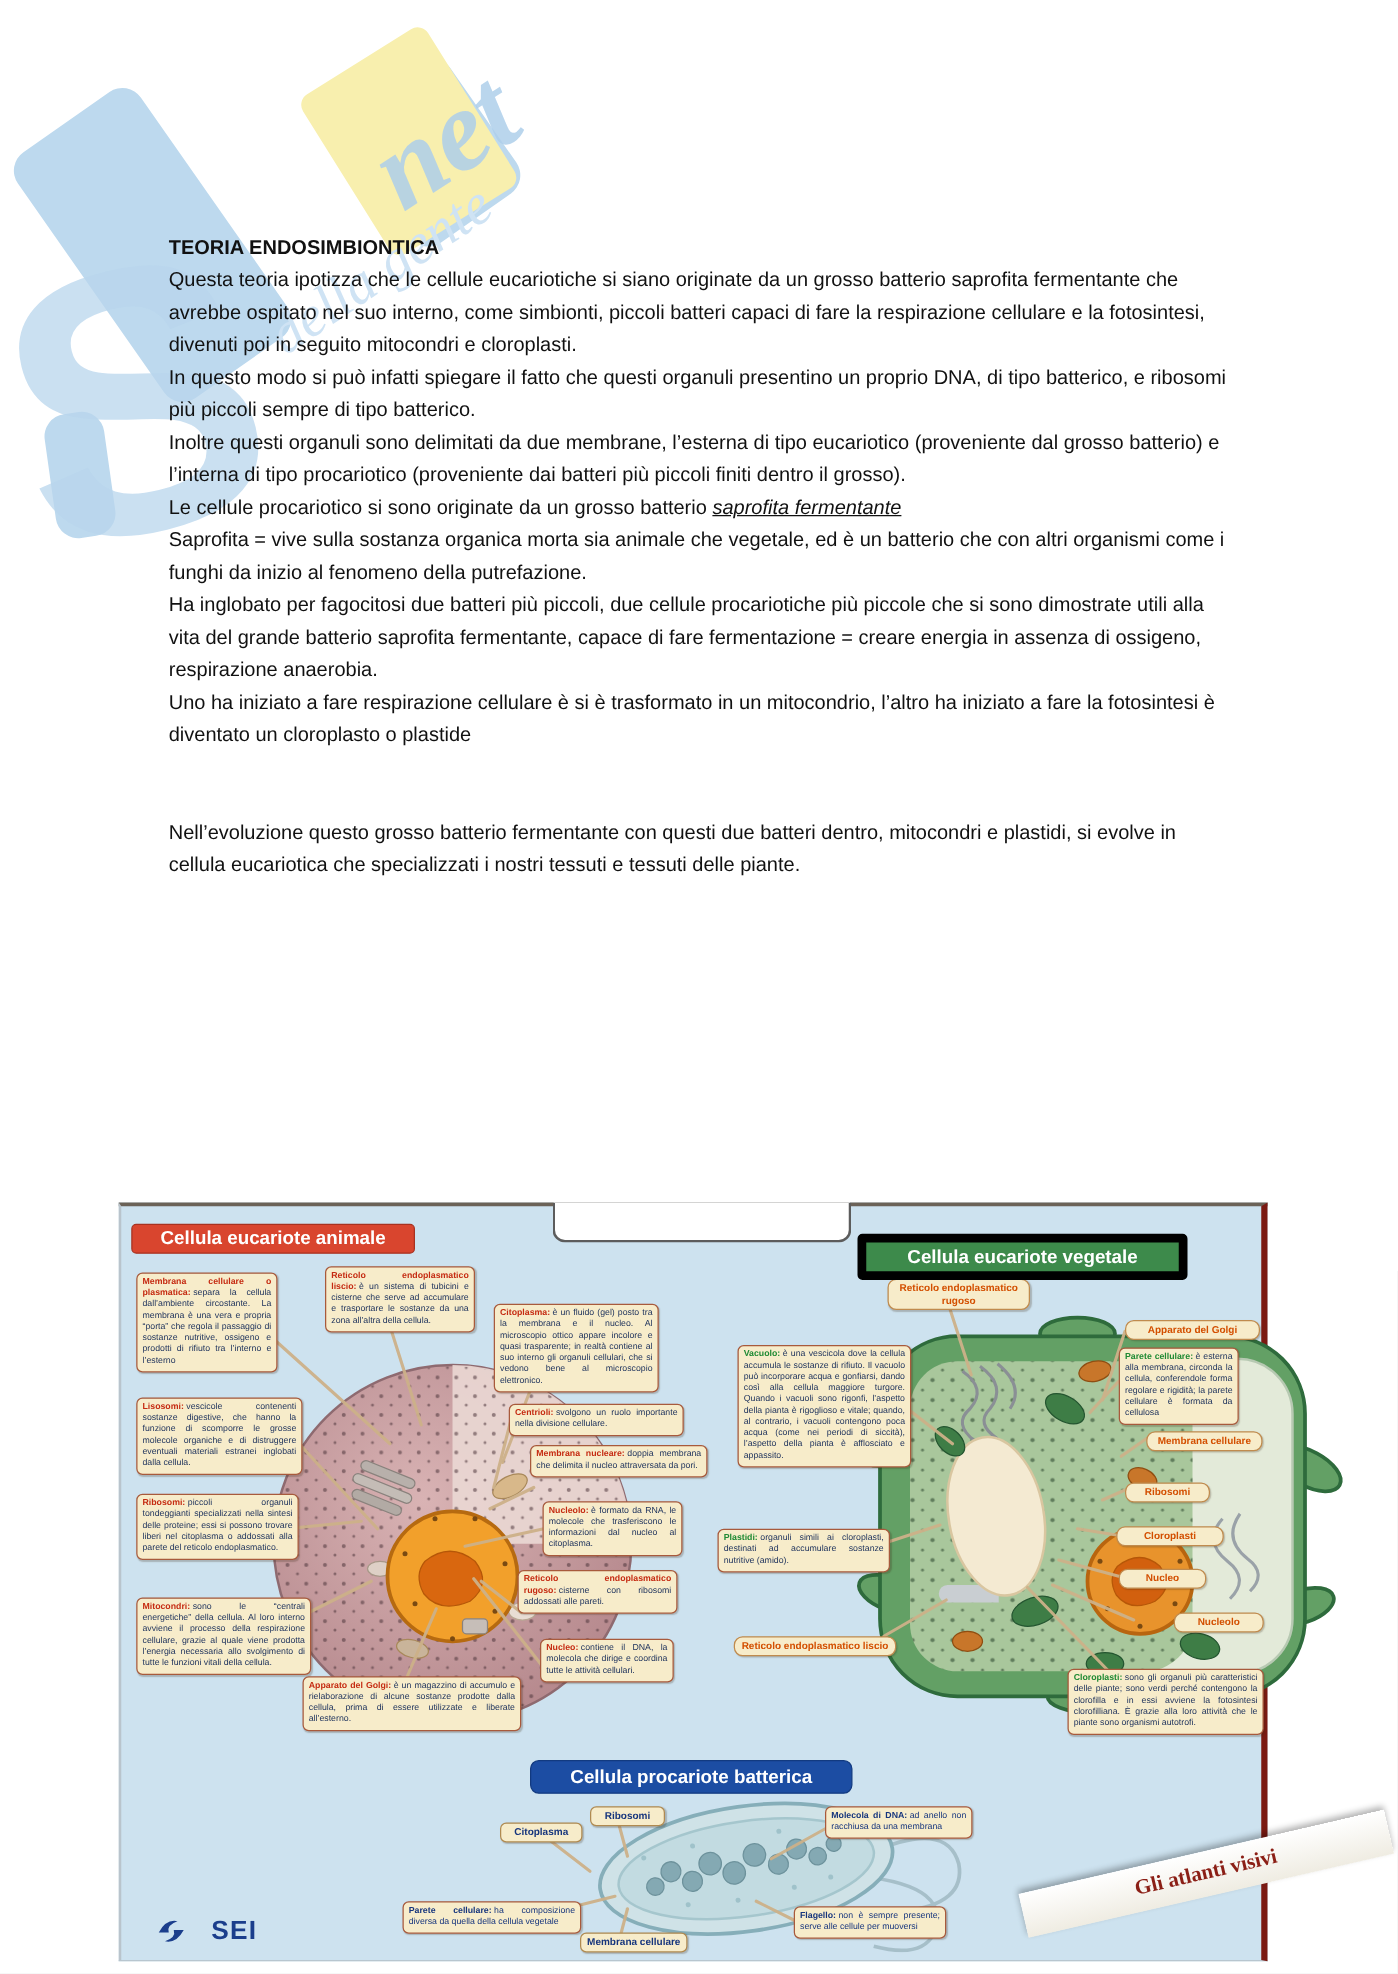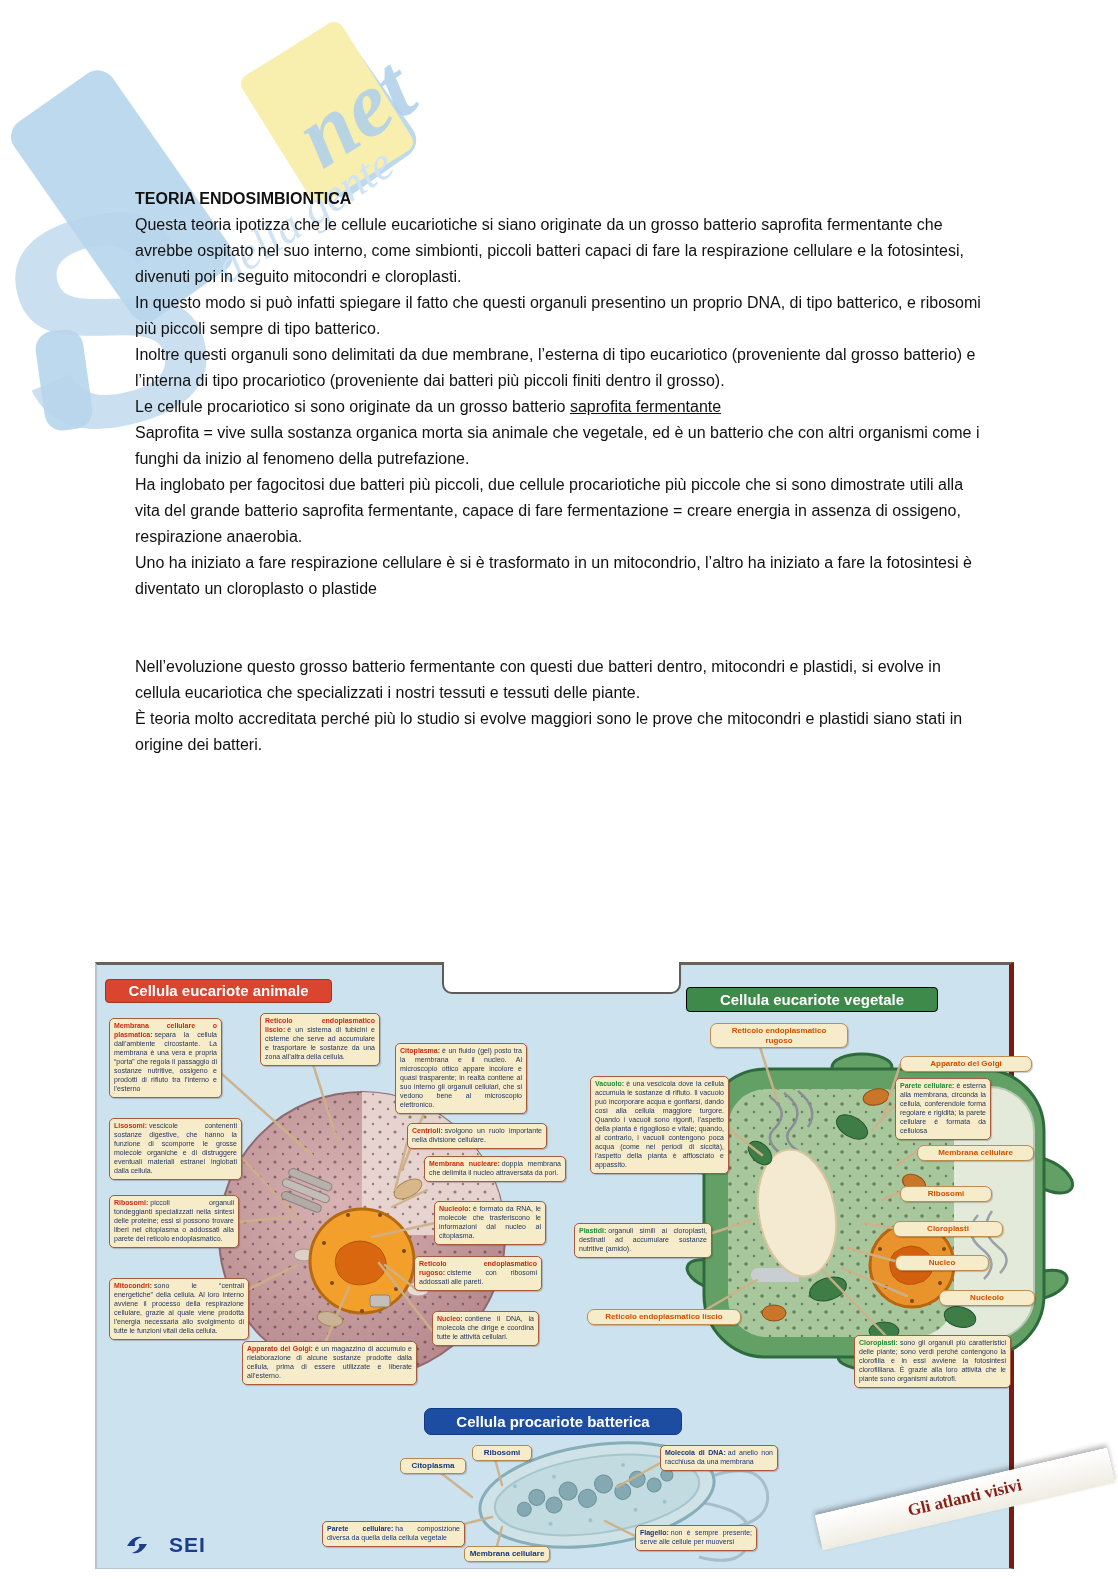--- a/index.html
+++ b/index.html
@@ -13,46 +13,46 @@
   .wm-letter{color:#b9d6ed;font-weight:bold;font-size:300px;line-height:1;opacity:.75;}
   .wm-net{color:#aecfeb;font-weight:bold;font-style:italic;font-size:92px;line-height:1;opacity:.85;font-family:"Liberation Serif",serif;}
   .wm-script{color:#cfe3f4;font-style:italic;font-size:46px;font-family:"Liberation Serif",serif;white-space:nowrap;}
 
   
   #doc{position:absolute;left:135px;top:186px;width:848px;z-index:1;color:#111;
        font-size:16px;line-height:26px;}
   #doc p{margin:0;}
   #doc .title{font-weight:bold;}
   #doc .spacer{height:26px;}
-  .und{text-decoration:underline;}
+  .und{text-decoration:underline;font-style:italic;}
 
   
   #poster{position:absolute;left:95px;top:962px;width:912px;height:603px;
           background:#cde2ef;z-index:1;
           border-top:3px solid #6b6257;border-left:2px solid #b9c4cc;
           border-right:5px solid #7b1a12;border-bottom:1px solid #b8c6cf;}
   .banner{position:absolute;z-index:4;color:#ffffff;font-weight:bold;text-align:center;
           font-size:15px;border-radius:4px;}
   #banner-animal{left:8px;top:14px;width:225px;height:22px;line-height:22px;background:#d9452e;border:1px solid #a83220;}
-  #banner-plant{left:589px;top:22px;width:250px;height:23px;line-height:23px;background:#3d8a4b;border:1px solid #000000;}
+  #banner-plant{left:589px;top:22px;width:250px;height:23px;line-height:23px;background:#3d8a4b;border:7px solid #000000;}
   #banner-bact{left:327px;top:443px;width:256px;height:25px;line-height:25px;background:#1c4da3;border:1px solid #123a80;border-radius:7px;font-size:15px;}
   #notch{position:absolute;left:345px;top:-3px;width:235px;height:30px;background:#ffffff;z-index:5;
          border:2px solid #5c5c5c;border-top:none;border-radius:0 0 10px 10px;}
 
   .cellsvg{position:absolute;z-index:1;}
   #leaders{position:absolute;left:0;top:0;z-index:2;}
 
   
   .lbl{position:absolute;z-index:3;background:#f7ecca;border:1px solid #a85a3c;border-radius:5px;
        padding:3px 4px;font-size:7px;line-height:1.28;color:#21355e;text-align:justify;
        box-shadow:1px 1px 1px rgba(60,40,20,.25);}
   .lbl .lead{font-weight:bold;color:#c52b12;margin-right:2px;}
   .lbl.plant .lead{color:#1f8a34;}
   .lbl.simple{font-weight:bold;color:#d34f00;text-align:center;font-size:8px;line-height:1.2;
-              padding:2px 15px;border-color:#c08b4e;border-radius:7px;}
+              padding:2px 3px;border-color:#c08b4e;border-radius:7px;}
   .lbl.bact{color:#16357d;}
   .lbl.bact .lead{color:#16357d;}
   .lbl.bsimple{font-weight:bold;color:#16357d;text-align:center;font-size:8px;line-height:1.2;
                padding:2px 3px;border-color:#b08a50;}
 
   
   #sei{position:absolute;left:28px;top:568px;z-index:4;display:flex;align-items:center;gap:20px;
        color:#1b3e8c;font-weight:bold;font-size:21px;letter-spacing:1px;}
   #ribbon{position:absolute;left:718px;top:516px;width:300px;height:36px;z-index:6;
           background:linear-gradient(#ffffff,#efece2);transform:rotate(-13deg);
@@ -78,21 +78,20 @@
     <p>Questa teoria ipotizza che le cellule eucariotiche si siano originate da un grosso batterio saprofita fermentante che avrebbe ospitato nel suo interno, come simbionti, piccoli batteri capaci di fare la respirazione cellulare e la fotosintesi, divenuti poi in seguito mitocondri e cloroplasti.</p>
     <p>In questo modo si può infatti spiegare il fatto che questi organuli presentino un proprio DNA, di tipo batterico, e ribosomi più piccoli sempre di tipo batterico.</p>
     <p>Inoltre questi organuli sono delimitati da due membrane, l’esterna di tipo eucariotico (proveniente dal grosso batterio) e l’interna di tipo procariotico (proveniente dai batteri più piccoli finiti dentro il grosso).</p>
     <p><span>Le cellule procariotico si sono originate da un grosso batterio </span><span class="und">saprofita fermentante</span></p>
     <p>Saprofita = vive sulla sostanza organica morta sia animale che vegetale, ed è un batterio che con altri organismi come i funghi da inizio al fenomeno della putrefazione.</p>
     <p>Ha inglobato per fagocitosi due batteri più piccoli, due cellule procariotiche più piccole che si sono dimostrate utili alla vita del grande batterio saprofita fermentante, capace di fare fermentazione = creare energia in  assenza di ossigeno, respirazione anaerobia.</p>
     <p>Uno ha iniziato a fare respirazione cellulare è si è trasformato in un mitocondrio, l’altro ha iniziato a fare la fotosintesi è diventato un cloroplasto o plastide</p>
     <div class="spacer"></div>
     <div class="spacer"></div>
     <p>Nell’evoluzione questo grosso batterio fermentante con questi due batteri dentro, mitocondri e plastidi, si evolve in cellula eucariotica che specializzati i nostri tessuti e tessuti delle piante.</p>
-    <p>È teoria molto accreditata perché più lo studio si evolve maggiori sono le prove che mitocondri e plastidi siano stati in origine dei batteri.</p>
   </div>
 
   <div id="poster">
 
     <svg class="cellsvg" style="left:115px;top:118px;" width="300" height="300" viewBox="0 0 300 300">
       <defs>
         <radialGradient id="ag" cx="42%" cy="38%" r="75%">
           <stop offset="0%" stop-color="#d9b3b4"></stop>
             <stop offset="100%" stop-color="#b08287"></stop>
         </radialGradient>

